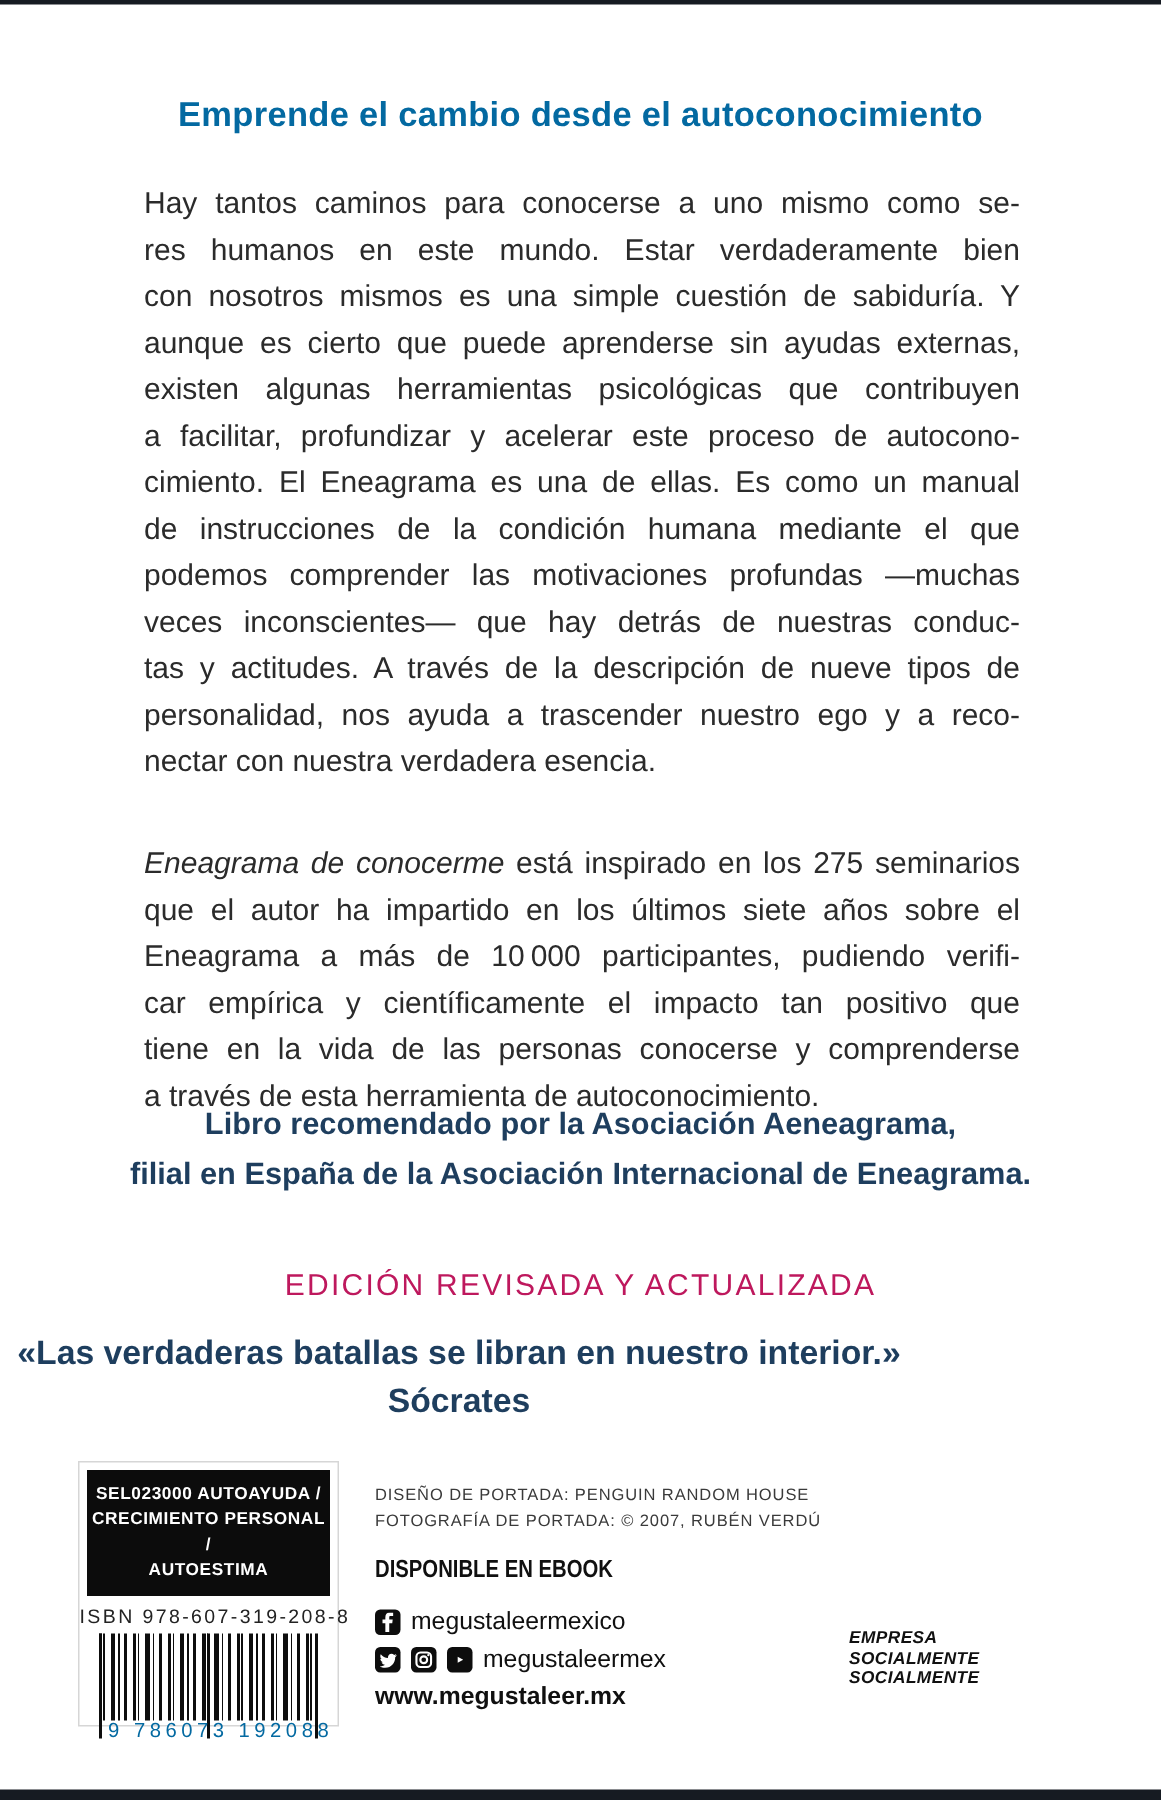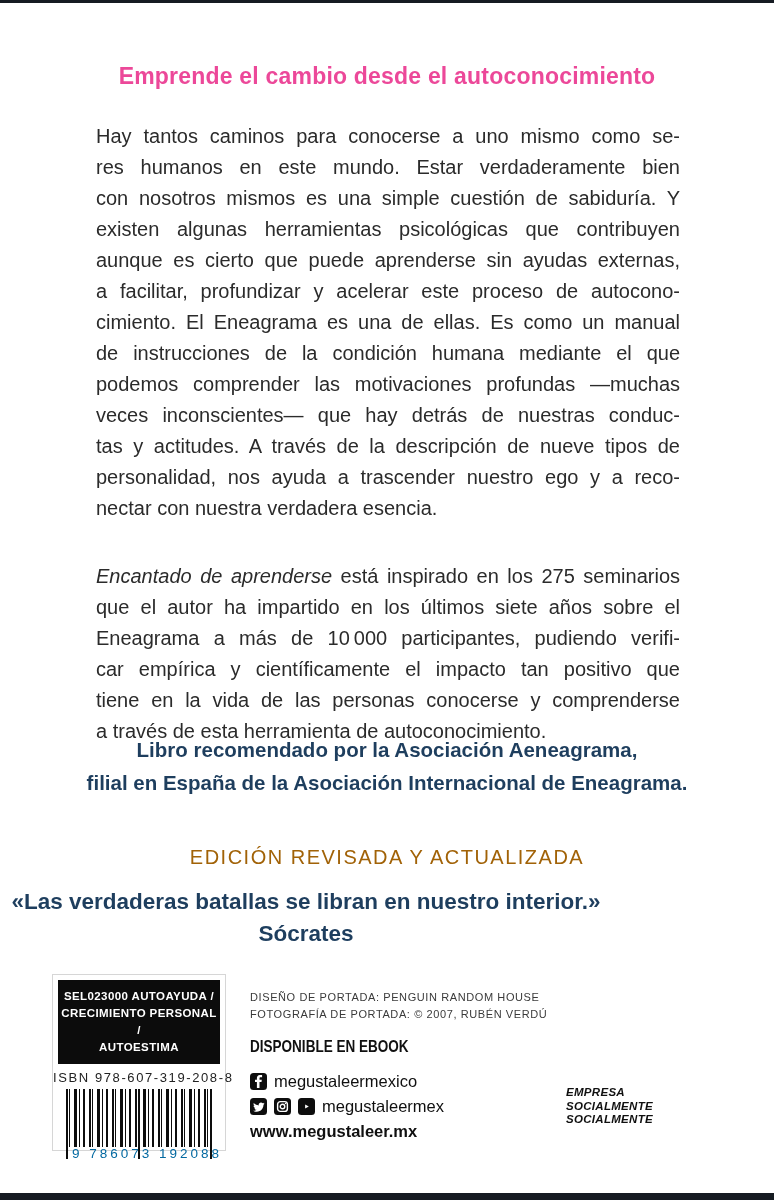--- a/index.html
+++ b/index.html
@@ -8,38 +8,38 @@
     position:relative; width:774px; height:1200px; margin:0 auto;
     background:#ffffff; overflow:hidden;
     font-family:"Liberation Sans", sans-serif; color:#2b2b2b;
   }
   .strip { position:absolute; left:0; right:0; background:#161b22; }
   .strip.top { top:0; height:3px; }
   .strip.bottom { top:1193px; height:7px; }
 
   .tagline {
     position:absolute; top:63px; left:0; width:774px; margin:0;
-    text-align:center; color:#ec4899; font-size:23px; font-weight:bold;
+    text-align:center; color:#0369a1; font-size:23px; font-weight:bold;
     letter-spacing:0.2px;
   }
 
   .bodycopy { position:absolute; left:96px; top:121px; width:584px; font-size:20px; }
   .para { line-height:31px; }
   .para.second { margin-top:37px; }
   .para .tline { text-align:justify; text-align-last:justify; }
   .para .tline-last { text-align-last:left; }
   .para em { font-style:italic; }
 
   .endorsement {
     position:absolute; top:733px; left:0; width:774px; text-align:center;
     color:#1e3e5e; font-weight:bold; font-size:20.5px; line-height:33px;
   }
   .edition {
     position:absolute; top:846px; left:0; width:774px; text-align:center;
-    color:#a16207; font-size:20px; letter-spacing:1.5px;
+    color:#be185d; font-size:20px; letter-spacing:1.5px;
   }
   .quote {
     position:absolute; top:886px; left:0; width:612px; text-align:center;
     color:#1e3e5e; font-weight:bold; font-size:22.5px; line-height:32px;
   }
 
   
   .isbn-card {
     position:absolute; left:52px; top:974px; width:174px; height:177px;
     background:#fff; border:1px solid #d6d6d6; box-sizing:border-box;
@@ -100,33 +100,33 @@
 
   <div class="strip top"></div>
 
   <h1 class="tagline">Emprende el cambio desde el autoconocimiento</h1>
 
   <div class="bodycopy">
     <div class="para">
         <div class="tline">Hay tantos caminos para conocerse a uno mismo como se-</div>
         <div class="tline">res humanos en este mundo. Estar verdaderamente bien</div>
         <div class="tline">con nosotros mismos es una simple cuestión de sabiduría. Y</div>
+        <div class="tline">aunque es cierto que puede aprenderse sin ayudas externas,</div>
         <div class="tline">existen algunas herramientas psicológicas que contribuyen</div>
-        <div class="tline">aunque es cierto que puede aprenderse sin ayudas externas,</div>
         <div class="tline">a facilitar, profundizar y acelerar este proceso de autocono-</div>
         <div class="tline">cimiento. El Eneagrama es una de ellas. Es como un manual</div>
         <div class="tline">de instrucciones de la condición humana mediante el que</div>
         <div class="tline">podemos comprender las motivaciones profundas —muchas</div>
         <div class="tline">veces inconscientes— que hay detrás de nuestras conduc-</div>
         <div class="tline">tas y actitudes. A través de la descripción de nueve tipos de</div>
         <div class="tline">personalidad, nos ayuda a trascender nuestro ego y a reco-</div>
         <div class="tline tline-last">nectar con nuestra verdadera esencia.</div>
       </div>
     <div class="para second">
-        <div class="tline"><em>Encantado de aprenderse</em> está inspirado en los 275 seminarios</div>
+        <div class="tline"><em>Eneagrama de conocerme</em> está inspirado en los 275 seminarios</div>
         <div class="tline">que el autor ha impartido en los últimos siete años sobre el</div>
         <div class="tline">Eneagrama a más de 10 000 participantes, pudiendo verifi-</div>
         <div class="tline">car empírica y científicamente el impacto tan positivo que</div>
         <div class="tline">tiene en la vida de las personas conocerse y comprenderse</div>
         <div class="tline tline-last">a través de esta herramienta de autoconocimiento.</div>
       </div>
   </div>
 
   <div class="endorsement">
     <div>Libro recomendado por la Asociación Aeneagrama,</div>

